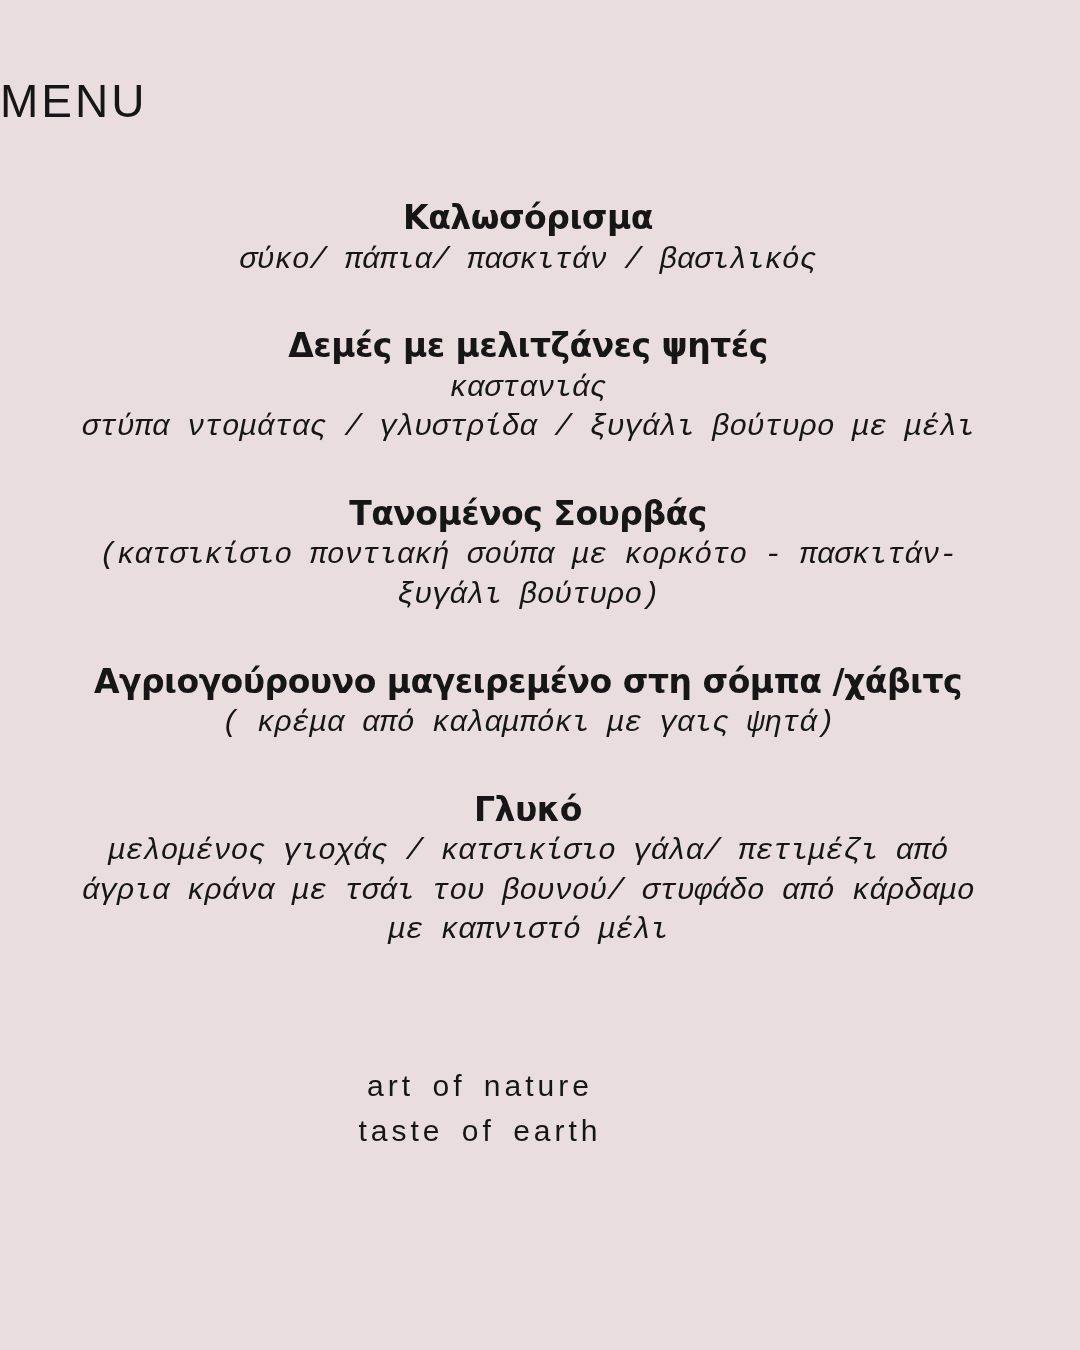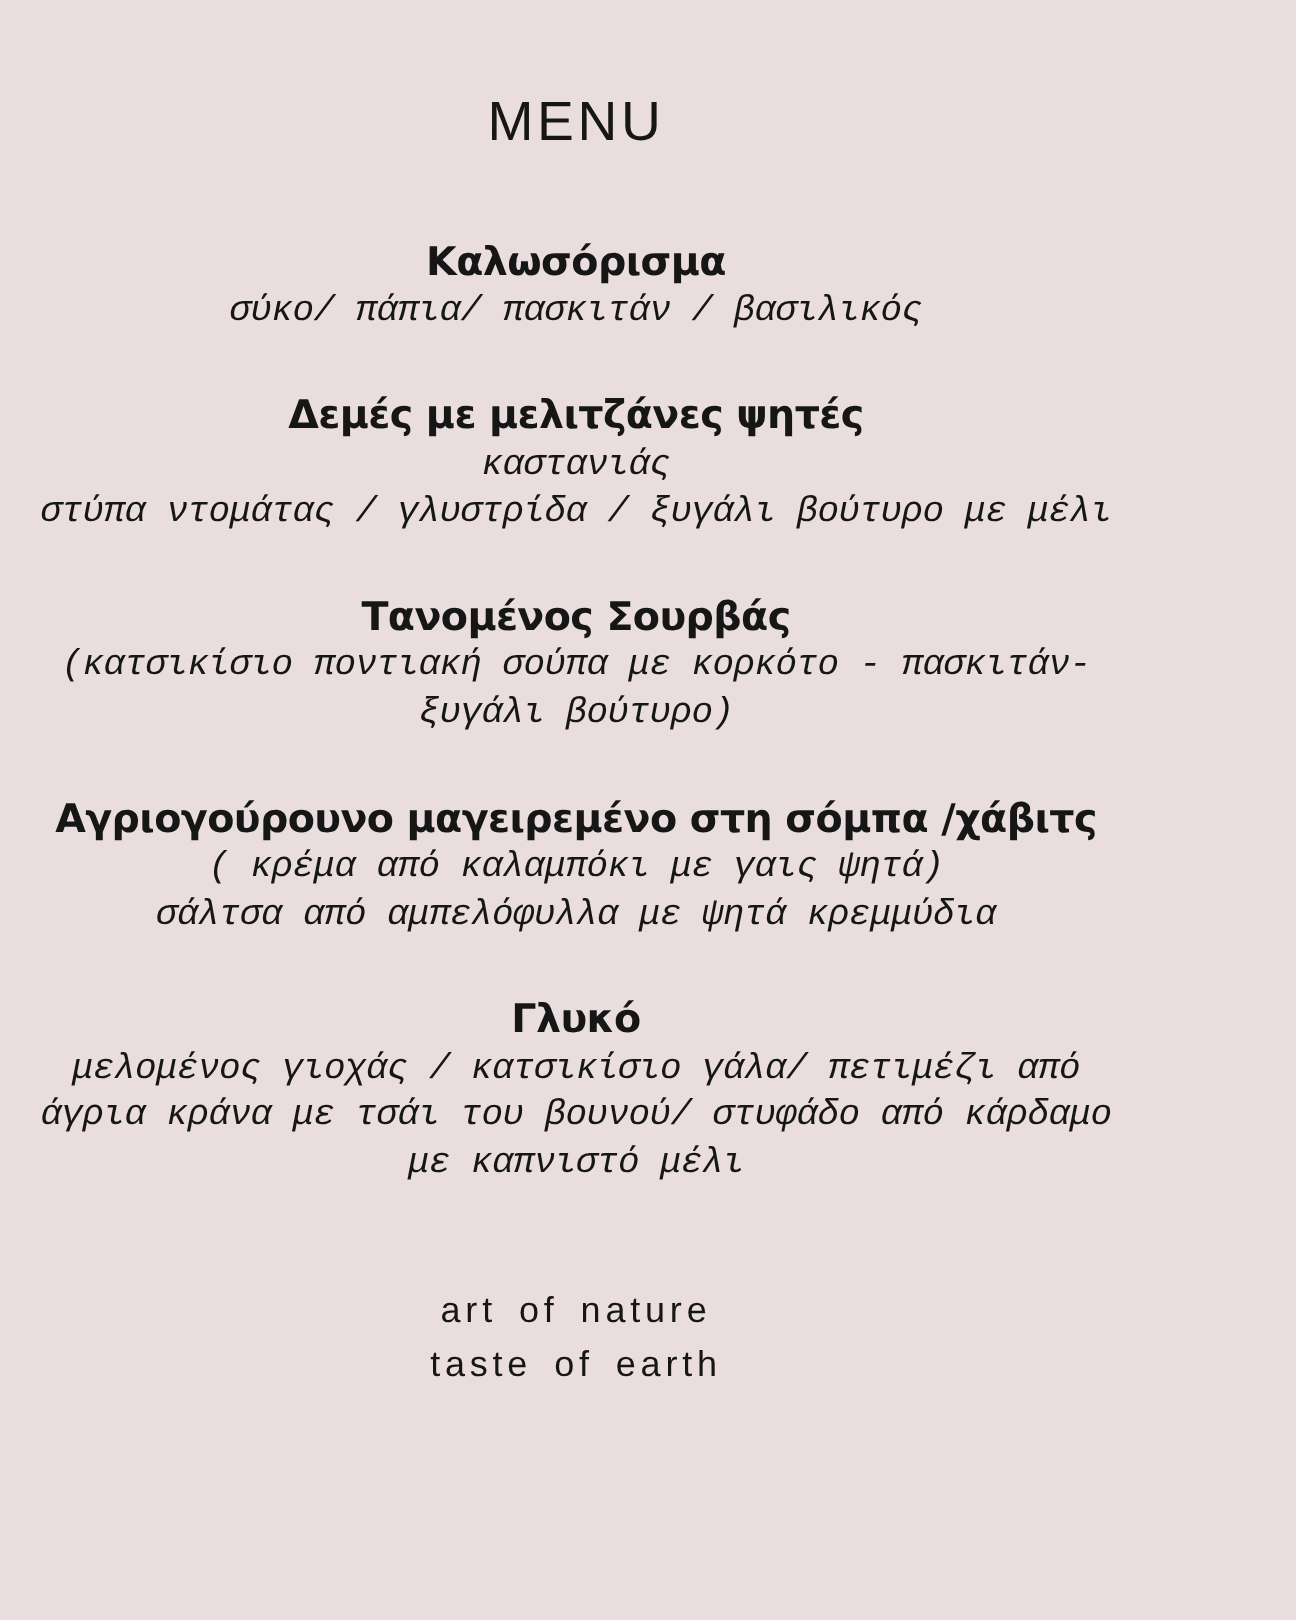--- a/index.html
+++ b/index.html
@@ -13,38 +13,38 @@
     color: #161616;
     font-family: "DejaVu Sans", sans-serif;
     overflow: hidden;
   }
   .page {
     box-sizing: border-box;
     width: 960px;
     height: 1350px;
     display: flex;
     flex-direction: column;
-    align-items: center;
     padding-top: 78px;
   }
   .menu-title {
     font-family: "Liberation Sans", sans-serif;
     font-size: 46px;
     font-weight: 500;
     letter-spacing: 3px;
     line-height: 1;
     margin: 0;
   }
   .sections {
     margin-top: 72px;
     display: flex;
     flex-direction: column;
     align-items: center;
     gap: 44px;
     width: 100%;
+    margin-left: 48px;
   }
   .menu-section {
     text-align: center;
     width: 100%;
   }
   .section-title {
     font-size: 33px;
     font-weight: bold;
     letter-spacing: -0.5px;
     line-height: 1.35;
@@ -52,21 +52,21 @@
   }
   .section-line {
     font-size: 30px;
     font-style: italic;
     letter-spacing: -0.5px;
     line-height: 1.32;
     margin: 0;
     font-family: Liberation Mono, monospace;
   }
   .page-footer {
-    margin-top: 79px;
+    margin-top: 112px;
     text-align: center;
     font-family: "Liberation Sans", sans-serif;
     font-size: 30px;
     letter-spacing: 4px;
     word-spacing: 6px;
     line-height: 1.5;
   }
 </style>
 </head>
 <body>
@@ -91,21 +91,20 @@
     <section class="menu-section">
       <h2 class="section-title">Τανομένος Σουρβάς</h2>
       <p class="section-line">(κατσικίσιο ποντιακή σούπα με κορκότο - πασκιτάν-</p>
       <p class="section-line">ξυγάλι βούτυρο)</p>
     </section>
 
 
     <section class="menu-section">
       <h2 class="section-title">Αγριογούρουνο μαγειρεμένο στη σόμπα /χάβιτς</h2>
       <p class="section-line">( κρέμα από καλαμπόκι με γαις ψητά)</p>
-      <p class="section-line">σάλτσα από αμπελόφυλλα με ψητά κρεμμύδια</p>
     </section>
 
     <section class="menu-section">
       <h2 class="section-title">Γλυκό</h2>
       <p class="section-line">μελομένος γιοχάς / κατσικίσιο γάλα/ πετιμέζι από</p>
       <p class="section-line">άγρια κράνα με τσάι του βουνού/ στυφάδο από κάρδαμο</p>
       <p class="section-line">με καπνιστό μέλι</p>
     </section>
 
   </div>

